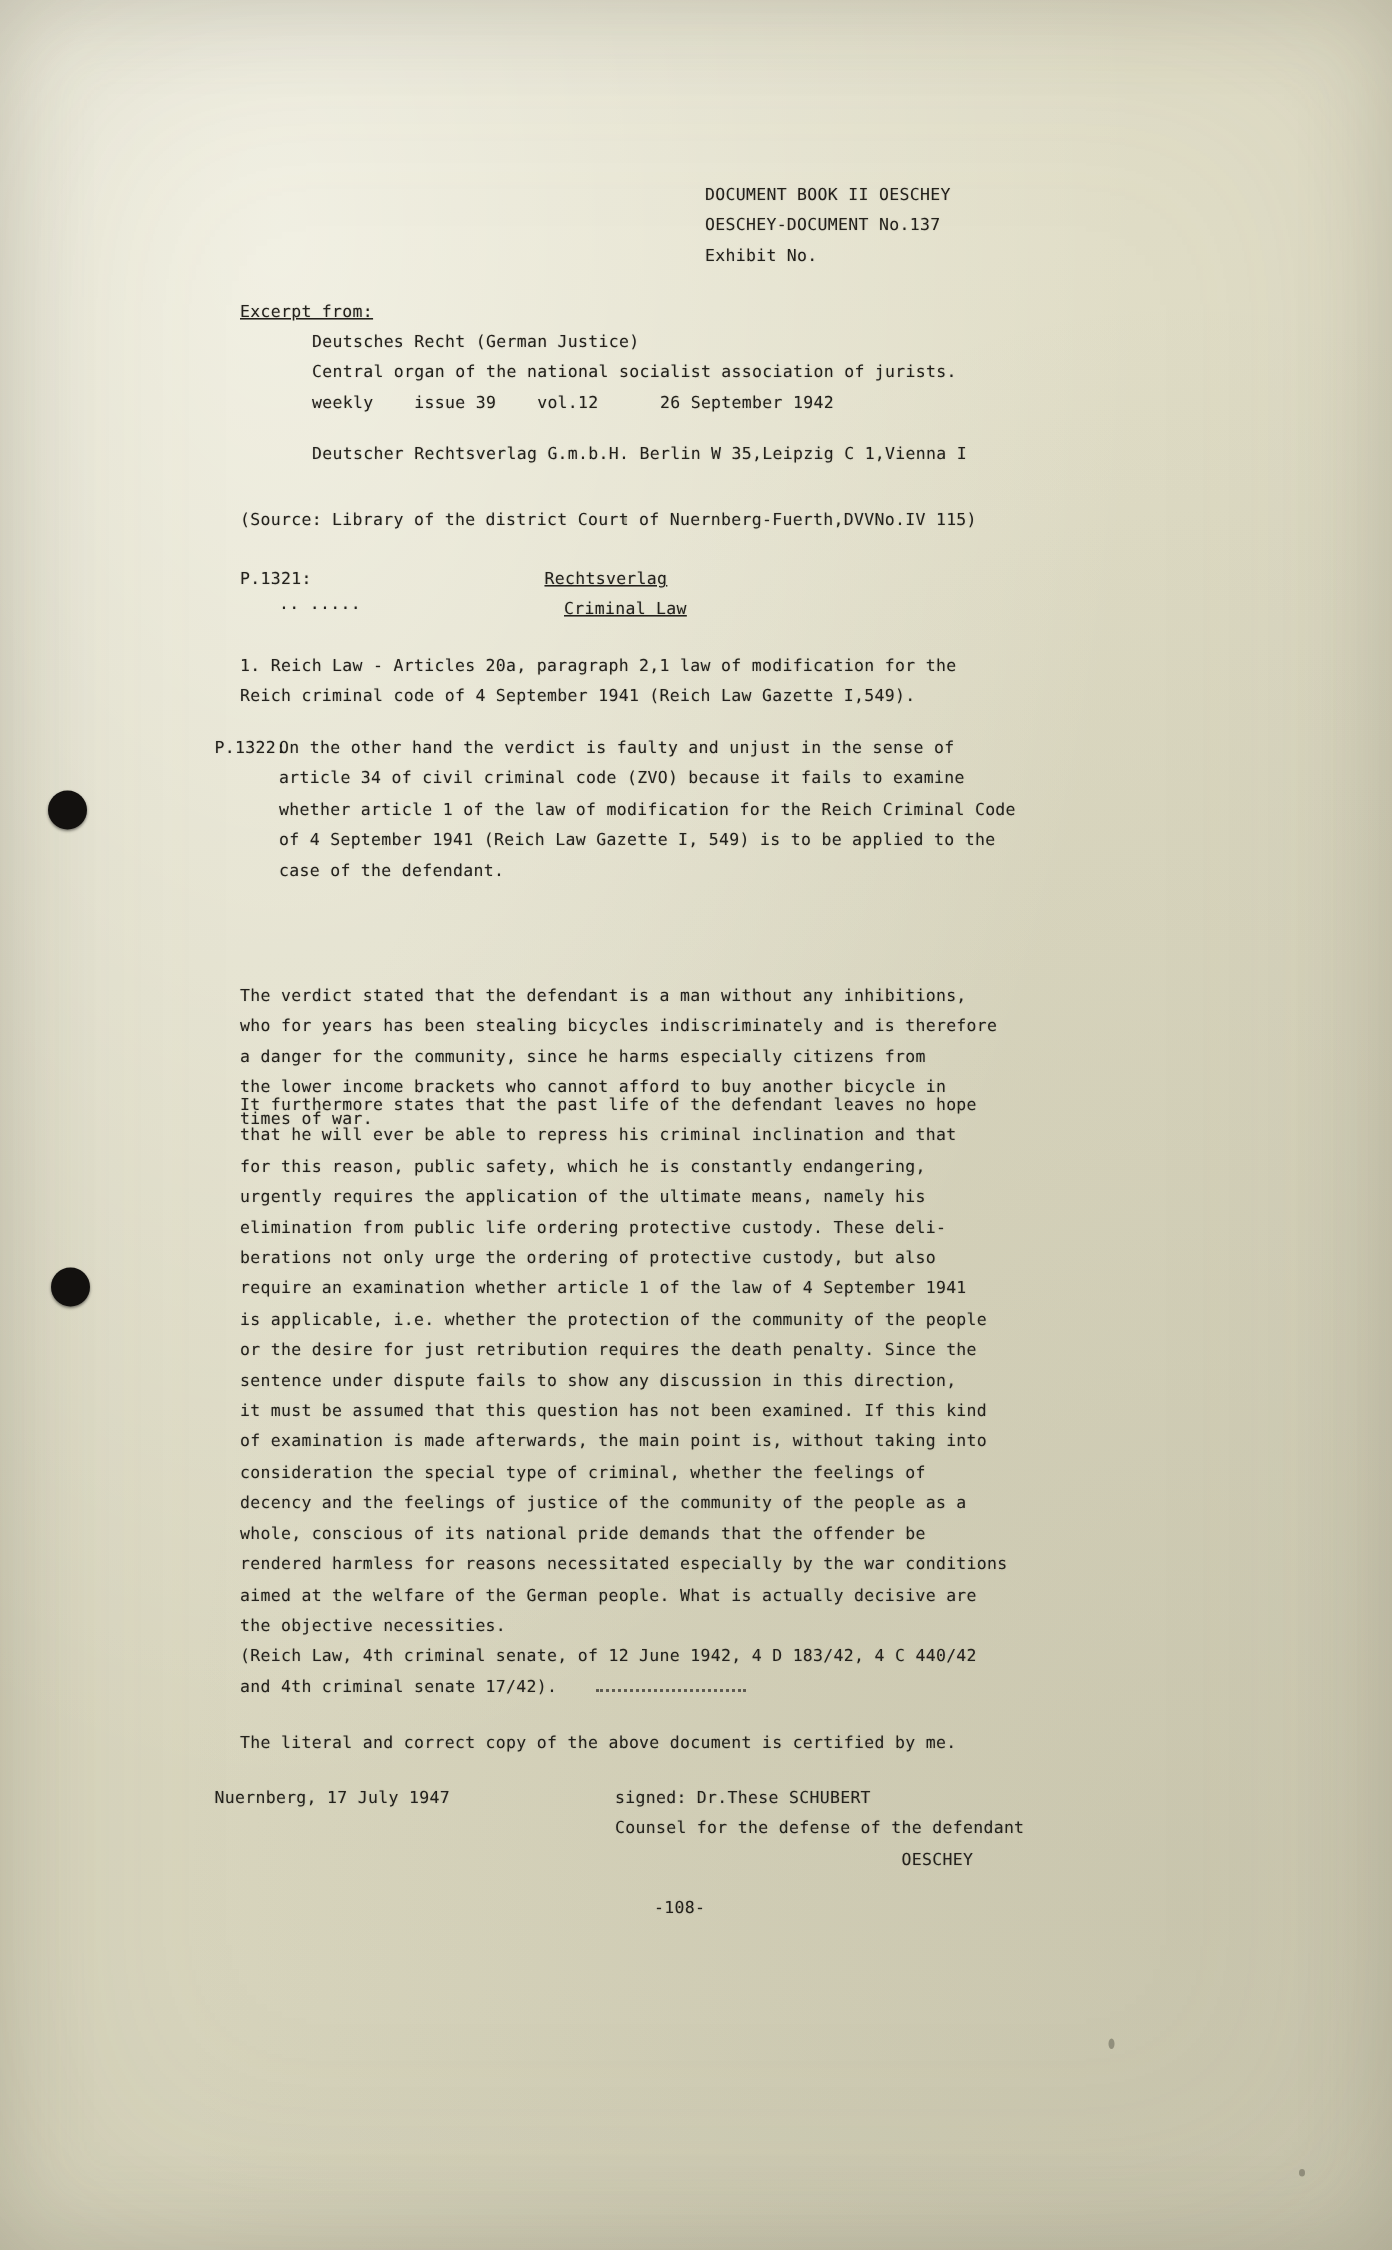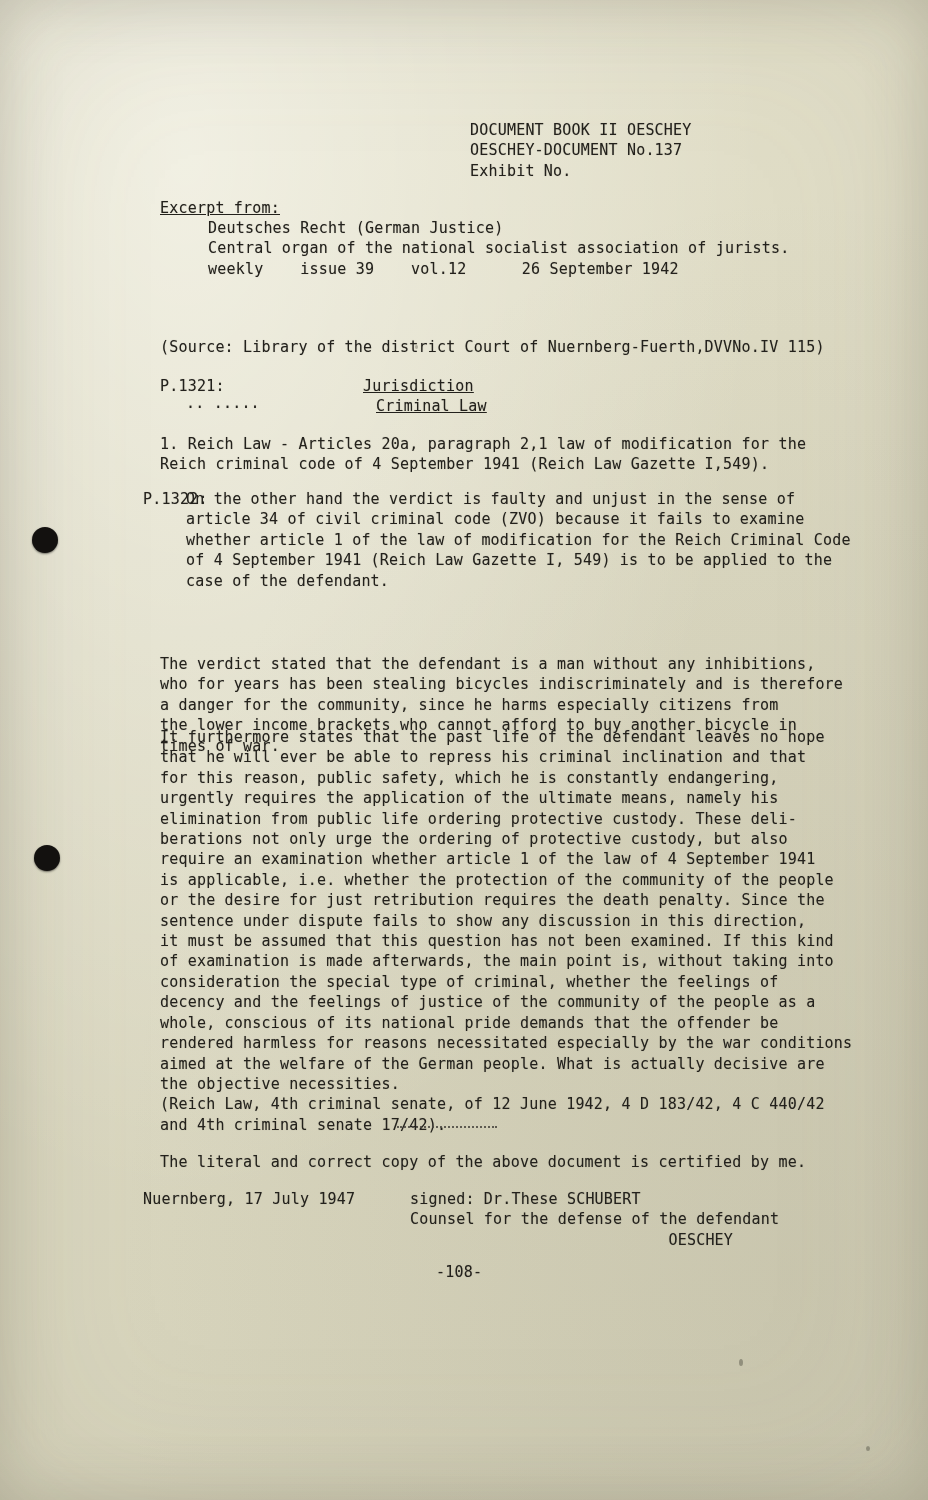--- a/index.html
+++ b/index.html
@@ -48,21 +48,21 @@
     border-radius: 50%;
     background: #13110f;
     box-shadow: 0 1px 2px rgba(0,0,0,0.5);
   }
   .hole.h1 { left: 32px; top: 527px; }
   .hole.h2 { left: 34px; top: 845px; }
 
   .txt {
     position: absolute;
     color: #23211c;
-    font-size: 15px;
+    font-size: 11px;
     line-height: 20.4px;
     letter-spacing: 0.2px;
     white-space: pre;
     text-shadow: 0 0 1px rgba(40,38,30,0.25);
   }
   .u { text-decoration: underline; }
 
   .header-block { left: 470px; top: 120px; }
   .excerpt-label { left: 160px; top: 198px; }
   .src-block { left: 208px; top: 218px; }
@@ -113,27 +113,28 @@
     <div class="txt header-block">DOCUMENT BOOK II OESCHEY
 OESCHEY-DOCUMENT No.137
 Exhibit No.</div>
 
     <div class="txt excerpt-label u">Excerpt from:</div>
 
     <div class="txt src-block">Deutsches Recht (German Justice)
 Central organ of the national socialist association of jurists.
 weekly    issue 39    vol.12      26 September 1942</div>
 
+    <div class="txt publisher">Deutscher Rechtsverlag G.m.b.H. Berlin W 35,Leipzig C 1,Vienna I</div>
 
     <div class="txt source-line">(Source: Library of the district Court of Nuernberg-Fuerth,DVVNo.IV 115)</div>
 
     <div class="txt pnum1">P.1321:</div>
     <div class="txt dots">.. .....</div>
 
-    <div class="txt juris u">Jurisdiction</div>
+    <div class="txt juris u">Rechtsverlag</div>
     <div class="txt crimlaw u">Criminal Law</div>
 
     <div class="txt para1">1. Reich Law - Articles 20a, paragraph 2,1 law of modification for the
 Reich criminal code of 4 September 1941 (Reich Law Gazette I,549).</div>
 
     <div class="txt pnum2">P.1322:</div>
     <div class="txt para2">On the other hand the verdict is faulty and unjust in the sense of
 article 34 of civil criminal code (ZVO) because it fails to examine
 whether article 1 of the law of modification for the Reich Criminal Code
 of 4 September 1941 (Reich Law Gazette I, 549) is to be applied to the

